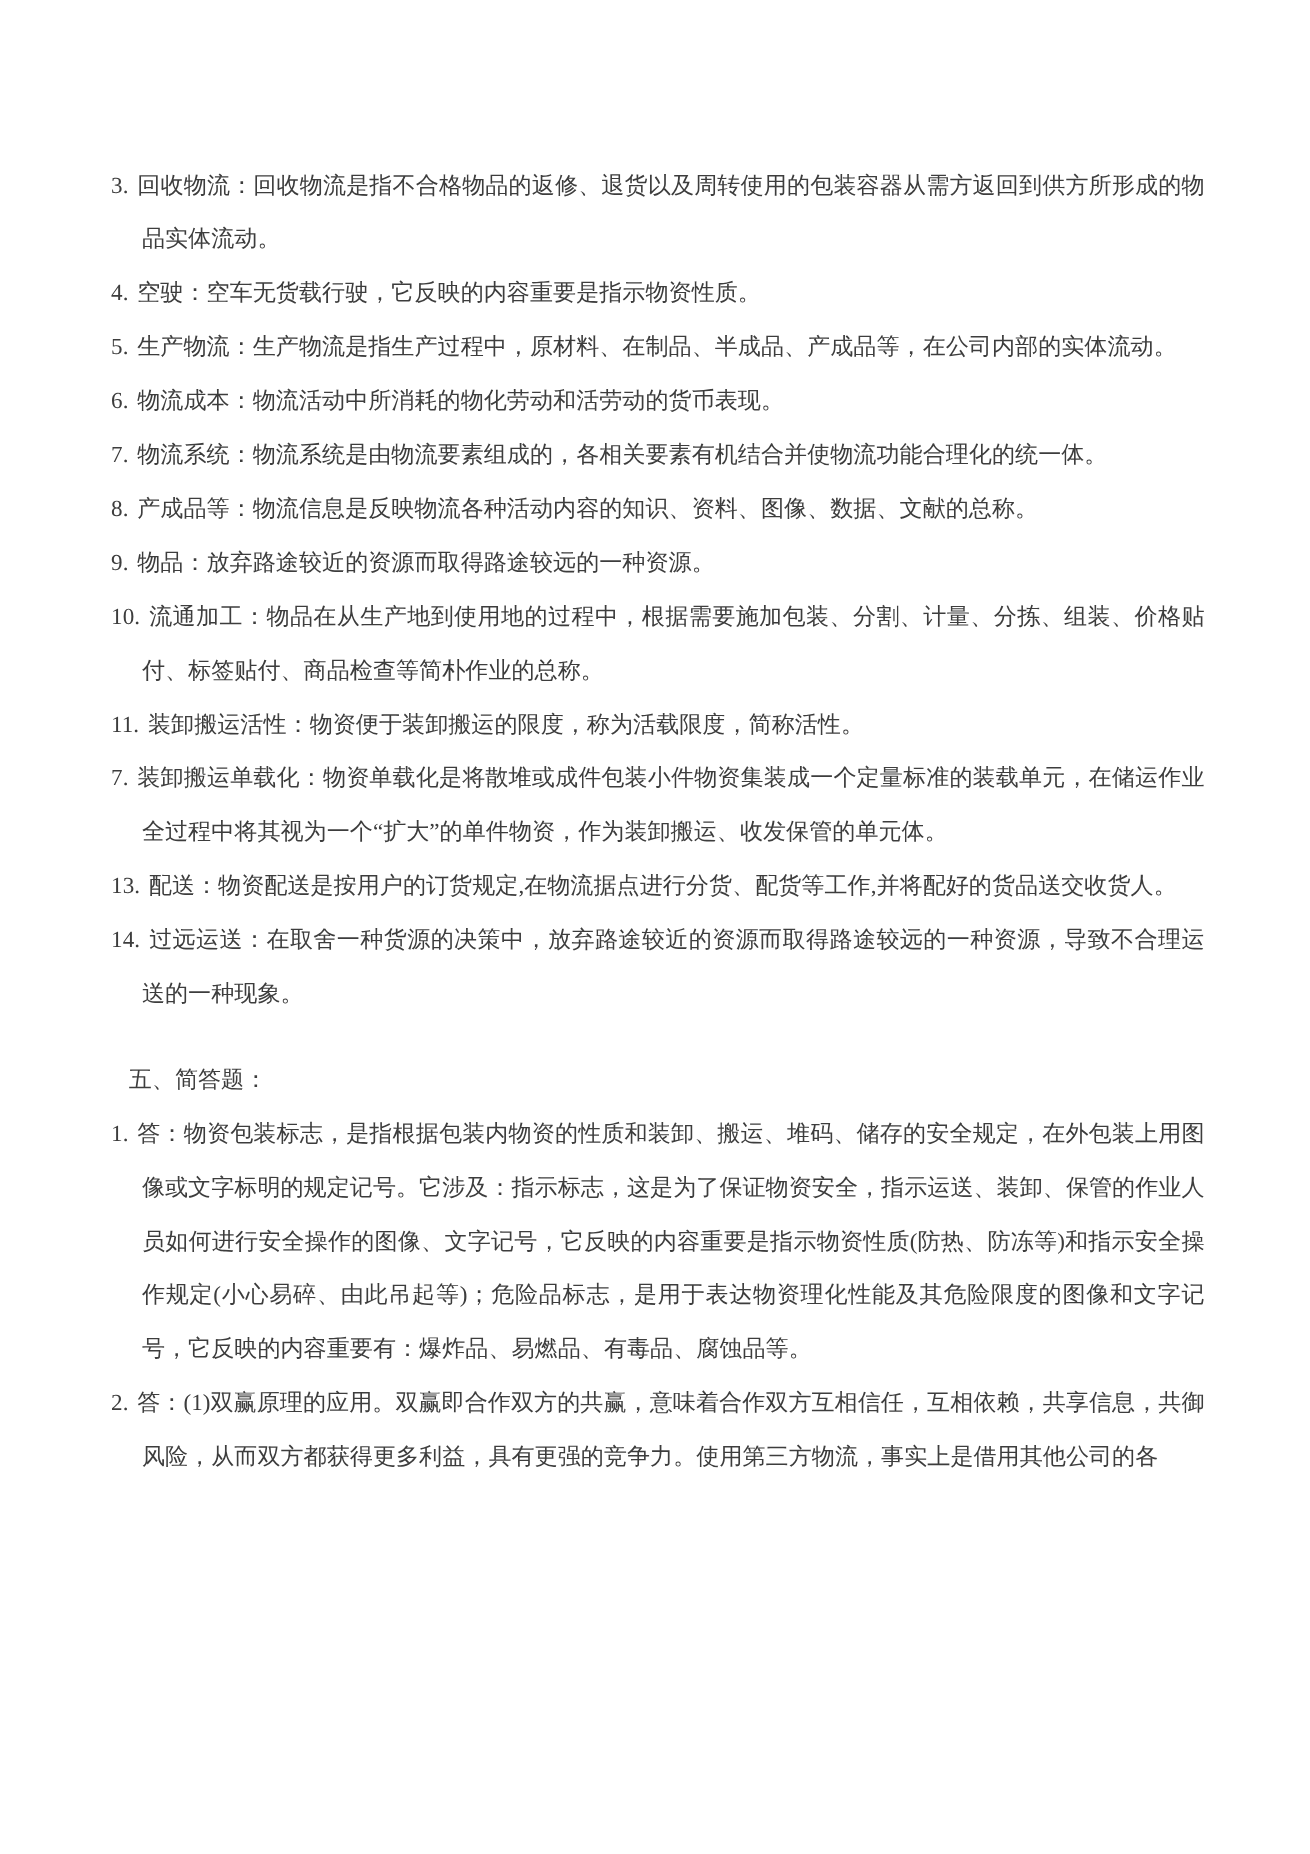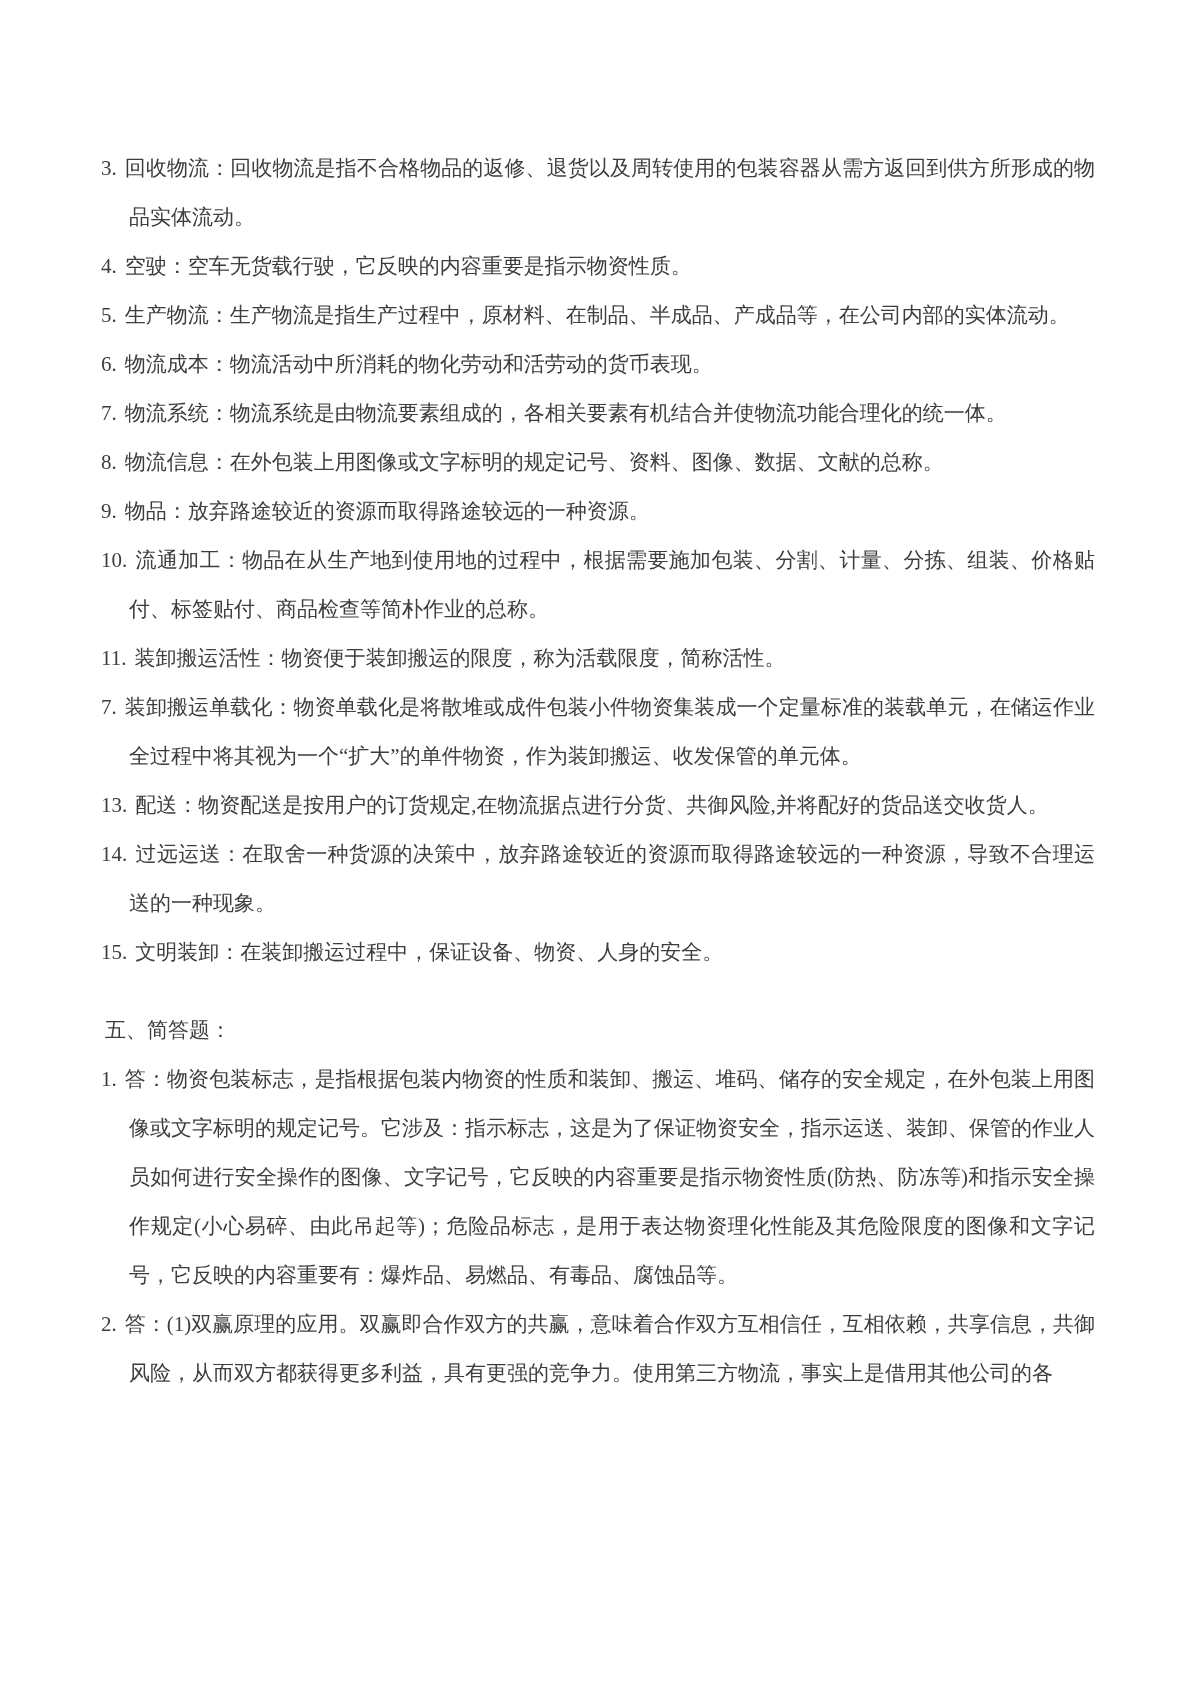--- a/index.html
+++ b/index.html
@@ -31,21 +31,21 @@
   }
   p.item {
     margin: 0;
     padding-left: 28px;
     text-indent: -28px;
   }
   .num {
     margin-right: 8px;
   }
   h2.section-heading {
-    margin: 29px 0 0 4px;
+    margin: 29px 0 0 16px;
     font-size: 21px;
     font-weight: normal;
     line-height: 49px;
   }
 </style>
 </head>
 <body>
 
 <div class="page">
   <main class="content">
@@ -53,35 +53,34 @@
     <p class="item"><span class="num">3.</span><span>回收物流：回收物流是指不合格物品的返修、退货以及周转使用的包装容器从需方返回到供方所形成的物品实体流动。</span></p>
 
     <p class="item"><span class="num">4.</span><span>空驶：空车无货载行驶，它反映的内容重要是指示物资性质。</span></p>
 
     <p class="item"><span class="num">5.</span><span>生产物流：生产物流是指生产过程中，原材料、在制品、半成品、产成品等，在公司内部的实体流动。</span></p>
 
     <p class="item"><span class="num">6.</span><span>物流成本：物流活动中所消耗的物化劳动和活劳动的货币表现。</span></p>
 
     <p class="item"><span class="num">7.</span><span>物流系统：物流系统是由物流要素组成的，各相关要素有机结合并使物流功能合理化的统一体。</span></p>
 
-    <p class="item"><span class="num">8.</span><span>物流信息：在外包装上用图像或文字标明的规定记号、资料、图像、数据、文献的总称。</span></p>
+    <p class="item"><span class="num">8.</span><span>产成品等：物流信息是反映物流各种活动内容的知识、资料、图像、数据、文献的总称。</span></p>
 
     <p class="item"><span class="num">9.</span><span>物品：放弃路途较近的资源而取得路途较远的一种资源。</span></p>
 
     <p class="item"><span class="num">10.</span><span>流通加工：物品在从生产地到使用地的过程中，根据需要施加包装、分割、计量、分拣、组装、价格贴付、标签贴付、商品检查等简朴作业的总称。</span></p>
 
     <p class="item"><span class="num">11.</span><span>装卸搬运活性：物资便于装卸搬运的限度，称为活载限度，简称活性。</span></p>
 
     <p class="item"><span class="num">7.</span><span>装卸搬运单载化：物资单载化是将散堆或成件包装小件物资集装成一个定量标准的装载单元，在储运作业全过程中将其视为一个“扩大”的单件物资，作为装卸搬运、收发保管的单元体。</span></p>
 
-    <p class="item"><span class="num">13.</span><span>配送：物资配送是按用户的订货规定,在物流据点进行分货、共御风险,并将配好的货品送交收货人。</span></p>
+    <p class="item"><span class="num">13.</span><span>配送：物资配送是按用户的订货规定,在物流据点进行分货、配货等工作,并将配好的货品送交收货人。</span></p>
 
     <p class="item"><span class="num">14.</span><span>过远运送：在取舍一种货源的决策中，放弃路途较近的资源而取得路途较远的一种资源，导致不合理运送的一种现象。</span></p>
 
-    <p class="item"><span class="num">15.</span><span>文明装卸：在装卸搬运过程中，保证设备、物资、人身的安全。</span></p>
 
 
     <h2 class="section-heading">五、简答题：</h2>
 
     <p class="item"><span class="num">1.</span><span>答：物资包装标志，是指根据包装内物资的性质和装卸、搬运、堆码、储存的安全规定，在外包装上用图像或文字标明的规定记号。它涉及：指示标志，这是为了保证物资安全，指示运送、装卸、保管的作业人员如何进行安全操作的图像、文字记号，它反映的内容重要是指示物资性质(防热、防冻等)和指示安全操作规定(小心易碎、由此吊起等)；危险品标志，是用于表达物资理化性能及其危险限度的图像和文字记号，它反映的内容重要有：爆炸品、易燃品、有毒品、腐蚀品等。</span></p>
 
     <p class="item"><span class="num">2.</span><span>答：(1)双赢原理的应用。双赢即合作双方的共赢，意味着合作双方互相信任，互相依赖，共享信息，共御风险，从而双方都获得更多利益，具有更强的竞争力。使用第三方物流，事实上是借用其他公司的各</span></p>
 
   </main>
 </div>

